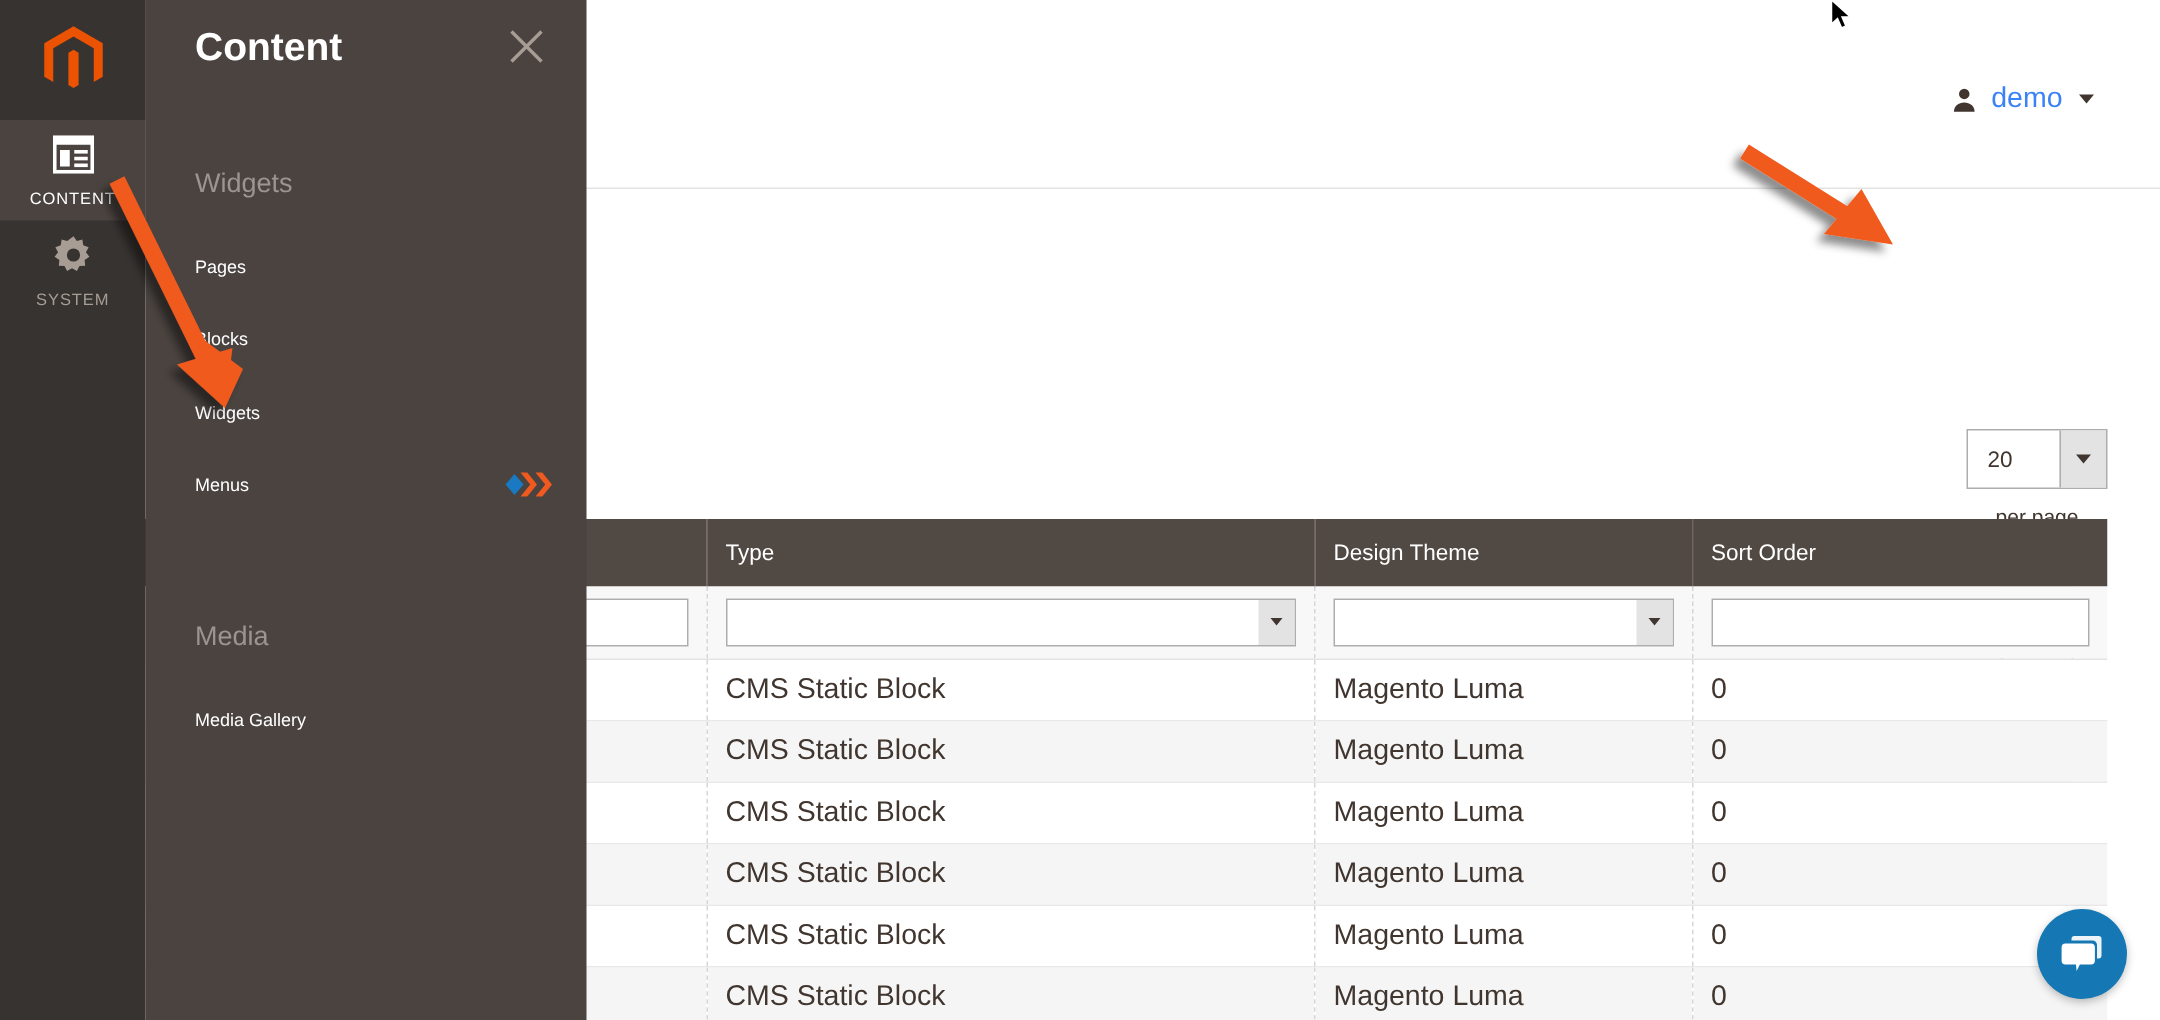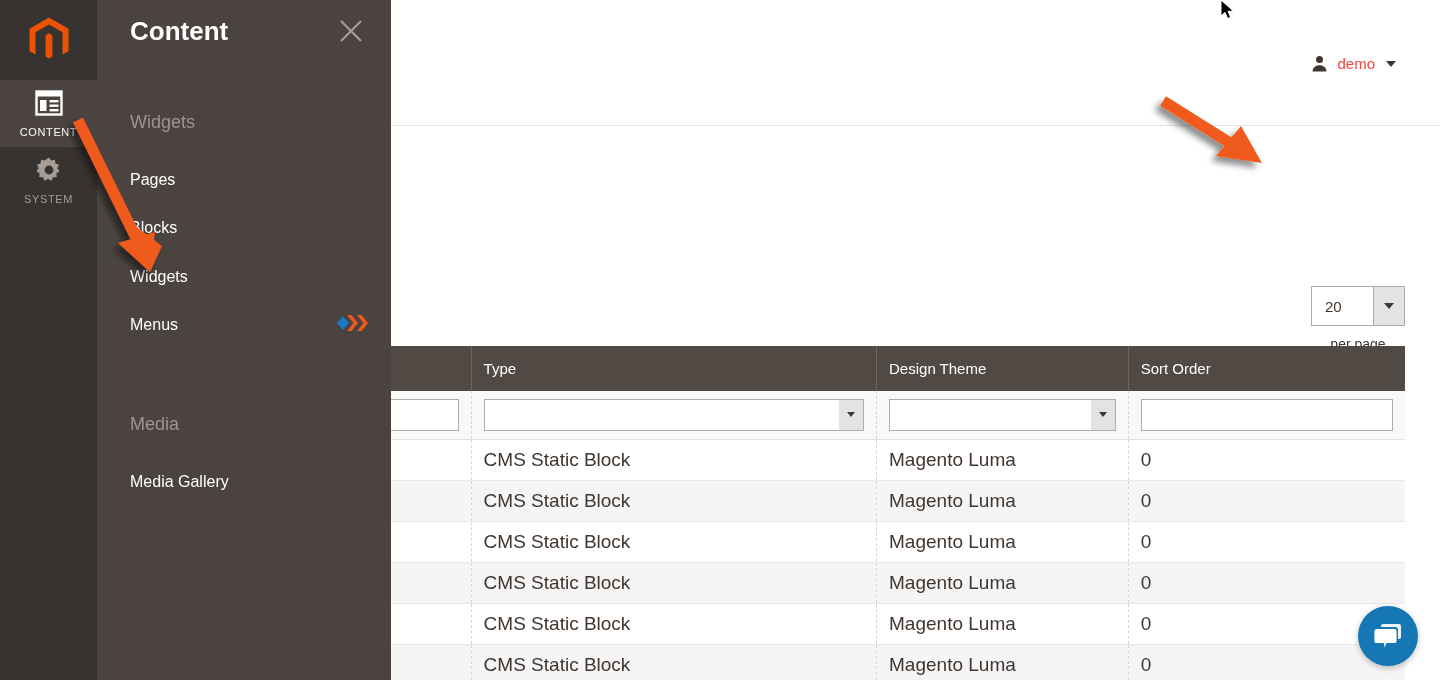--- a/index.html
+++ b/index.html
@@ -32,21 +32,21 @@
     border-bottom: 1px solid #e3e3e3;
   }
   .user-menu {
     position: absolute;
     right: 44px; top: 55px;
     display: flex; align-items: center; gap: 9px;
     color: #41362f;
     font-size: 15px;
   }
   .user-icon { display:block; width: 17px; height: 17px; }
-  .user-name { color: #ef4444; font-size: 15px; }
+  .user-name { color: #3b82f6; font-size: 19px; }
   .caret-down {
     width: 0; height: 0;
     border-left: 5px solid transparent;
     border-right: 5px solid transparent;
     border-top: 6px solid #41362f;
     margin-left: 2px;
   }
 
   
   .page-actions {
@@ -260,21 +260,21 @@
   .menu-group-title {
     position: absolute;
     left: 33px;
     font-size: 18px;
     color: #9c9490;
     font-weight: normal;
   }
   .menu-link {
     position: absolute;
     left: 33px;
-    font-size: 16px;
+    font-size: 12px;
     color: #ffffff;
     cursor: pointer;
     white-space: nowrap;
   }
   .expand-chevrons {
     position: absolute;
     right: 22px; top: 311px;
     cursor: pointer;
   }
 

